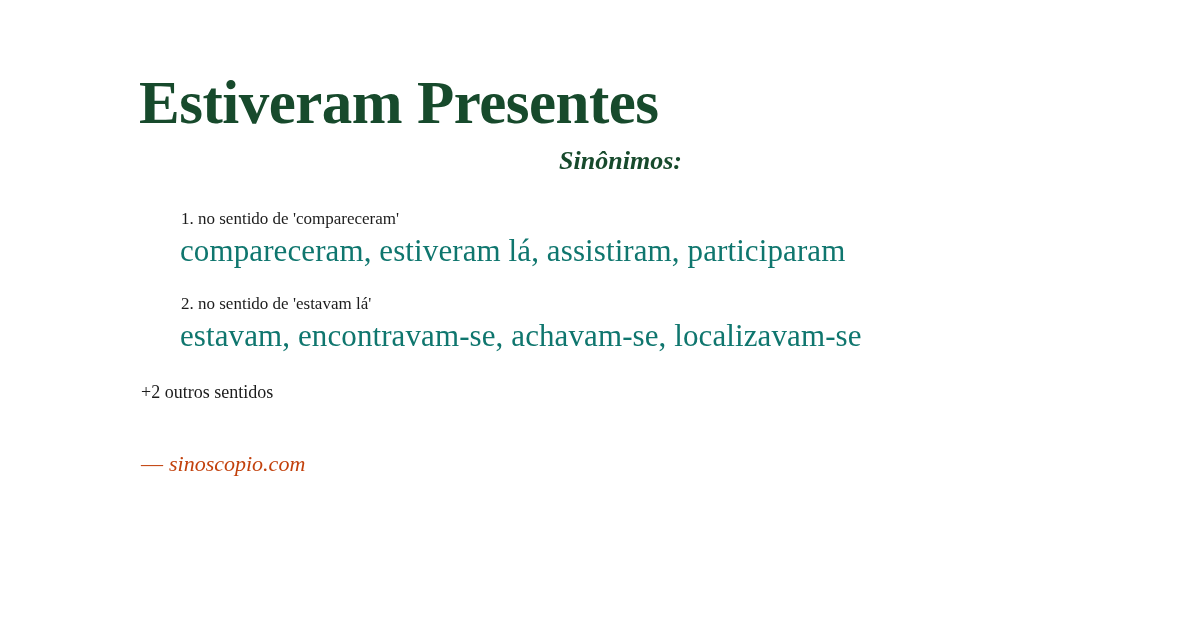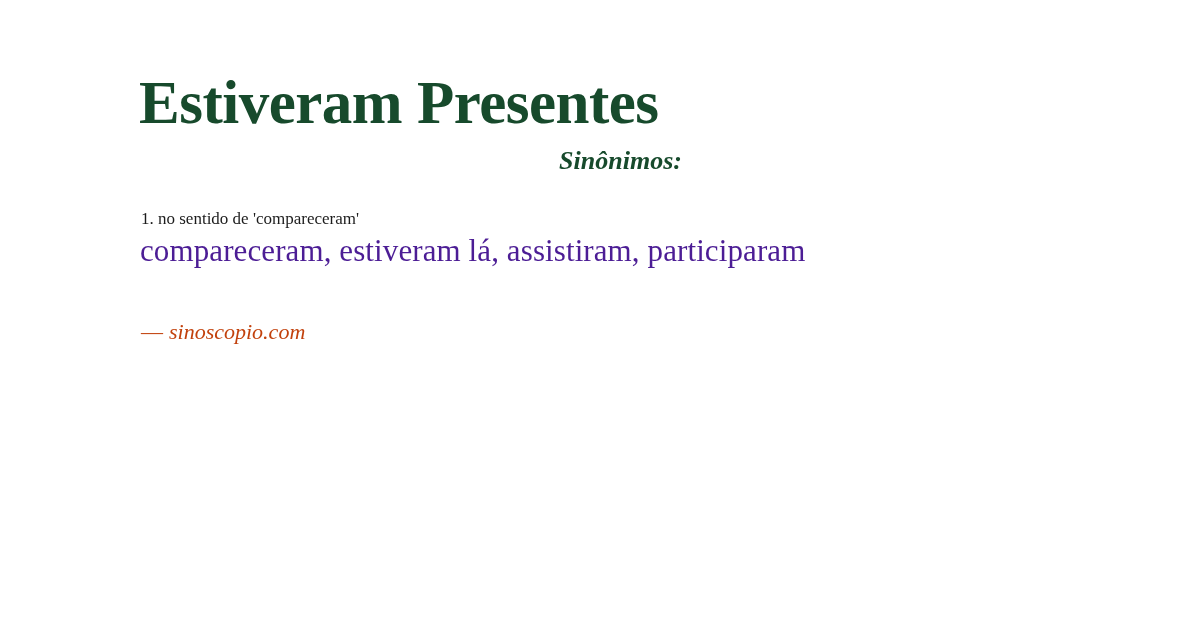--- a/index.html
+++ b/index.html
@@ -38,32 +38,33 @@
     font-size: 26px;
     color: #174a2c;
     margin: 10px 0 0 2px;
     text-align: center;
   }
   .senses {
     margin-top: 32px;
   }
   .sense {
     margin-bottom: 22px;
+    margin-left: 40px;
   }
   .sense-label {
     font-family: "Liberation Serif", "DejaVu Serif", serif;
     font-size: 17px;
     color: #1c1c1c;
     margin: 0 0 2px 2px;
     line-height: 1.3;
   }
   .sense-words {
     font-family: "Liberation Serif", "DejaVu Serif", serif;
     font-size: 31px;
-    color: #4c1d95;
+    color: #0f766e;
     line-height: 1.25;
     margin: 0 0 0 1px;
     letter-spacing: 0.1px;
   }
   .more {
     font-family: "Liberation Serif", "DejaVu Serif", serif;
     font-size: 18px;
     color: #1c1c1c;
     margin: 26px 0 0 2px;
   }
@@ -88,24 +89,29 @@
 
   <div class="subtitle">Sinônimos:</div>
 
   <div class="senses">
 
     <div class="sense">
       <div class="sense-label">1. no sentido de 'compareceram'</div>
       <div class="sense-words">compareceram, estiveram lá, assistiram, participaram</div>
     </div>
 
+    <div class="sense">
+      <div class="sense-label">2. no sentido de 'estavam lá'</div>
+      <div class="sense-words">estavam, encontravam-se, achavam-se, localizavam-se</div>
+    </div>
 
     <div class="sense">
     </div>
 
   </div>
 
+  <div class="more">+2 outros sentidos</div>
 
   <div class="source">
     <span class="dash">—</span><span>sinoscopio.com</span>
   </div>
 
 </div>
 
 </body></html>

